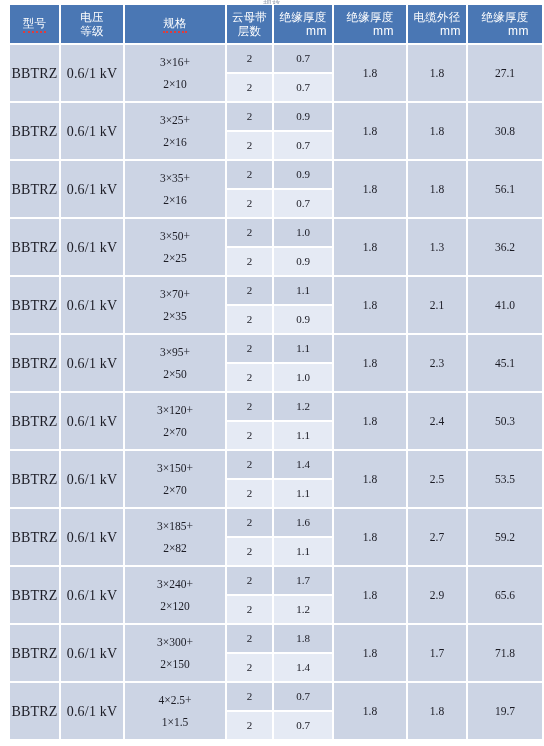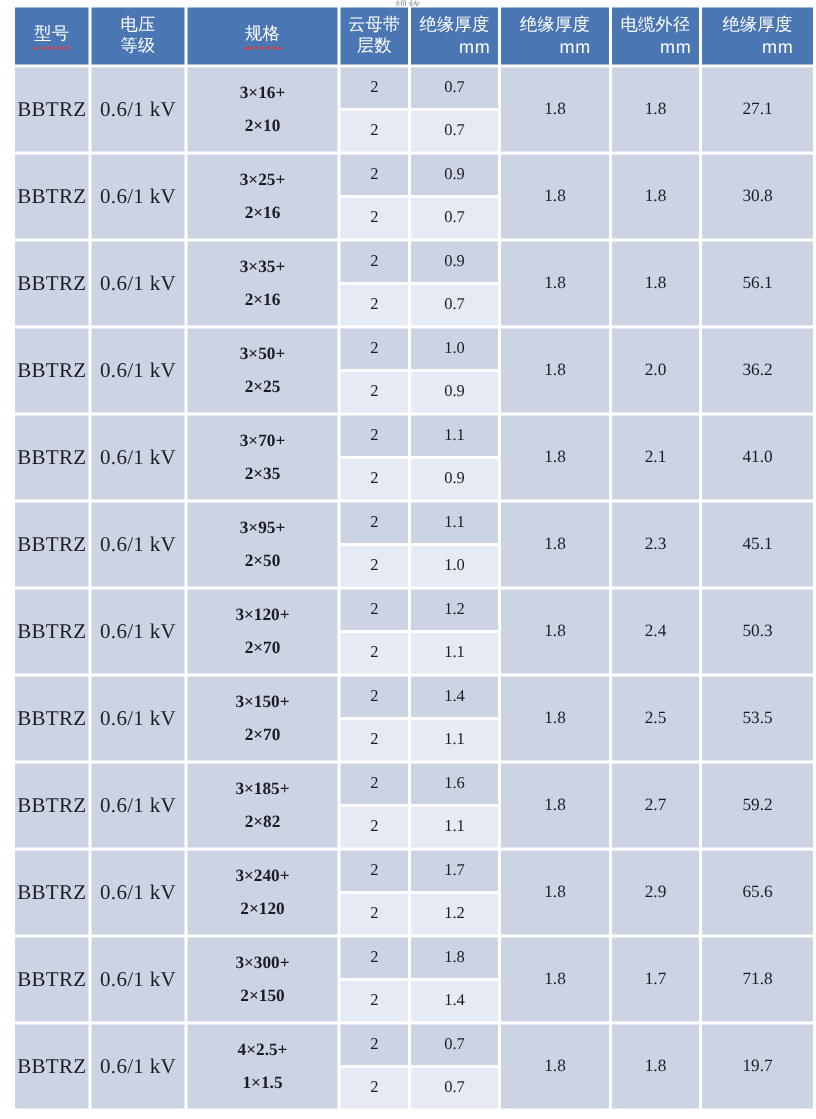--- a/index.html
+++ b/index.html
@@ -99,21 +99,20 @@
   }
   td.model,
   td.voltage {
     font-family: "Liberation Serif", serif;
     font-size: 14px;
     letter-spacing: 0.2px;
   }
   td.spec-cell {
     font-size: 11.5px;
     line-height: 22px;
-    font-weight: bold;
   }
   td.spec-cell .l1,
   td.spec-cell .l2 {
     display: block;
   }
 
   
   td.sub {
     height: 27px;
     font-size: 11px;
@@ -242,21 +241,21 @@
         <tr class="sub-top">
           <td class="spanned model" rowspan="2">BBTRZ</td>
           <td class="spanned voltage" rowspan="2">0.6/1 kV</td>
           <td class="spanned spec-cell" rowspan="2">
             <span class="l1">3×50+</span>
             <span class="l2">2×25</span>
           </td>
           <td class="sub">2</td>
           <td class="sub">1.0</td>
           <td class="spanned" rowspan="2">1.8</td>
-          <td class="spanned" rowspan="2">2.0</td>
+          <td class="spanned" rowspan="2">1.3</td>
           <td class="spanned" rowspan="2">36.2</td>
         </tr>
         <tr class="sub-bot">
           <td class="sub">2</td>
           <td class="sub">0.9</td>
         </tr>
         <tr class="sub-top">
           <td class="spanned model" rowspan="2">BBTRZ</td>
           <td class="spanned voltage" rowspan="2">0.6/1 kV</td>
           <td class="spanned spec-cell" rowspan="2">

